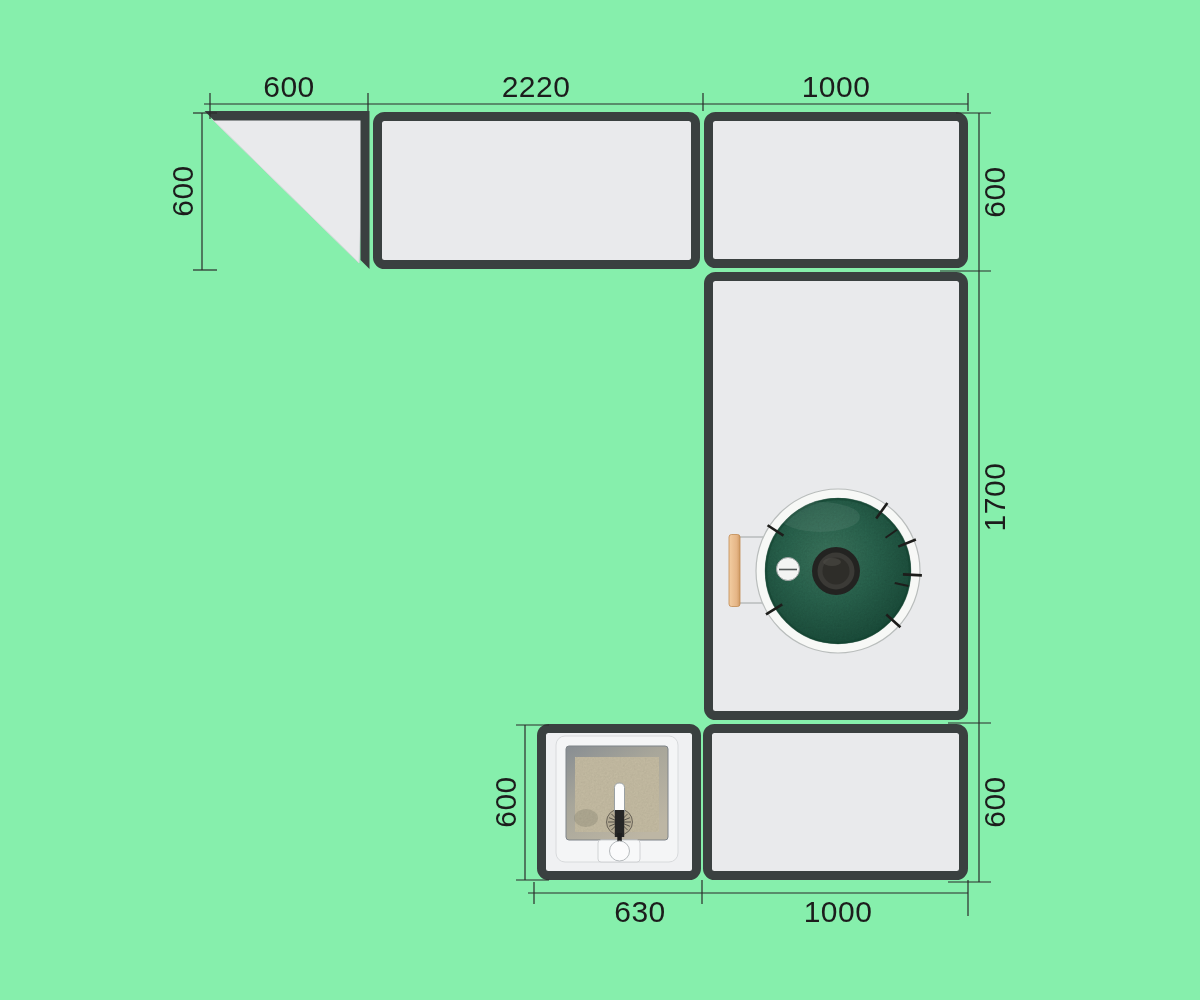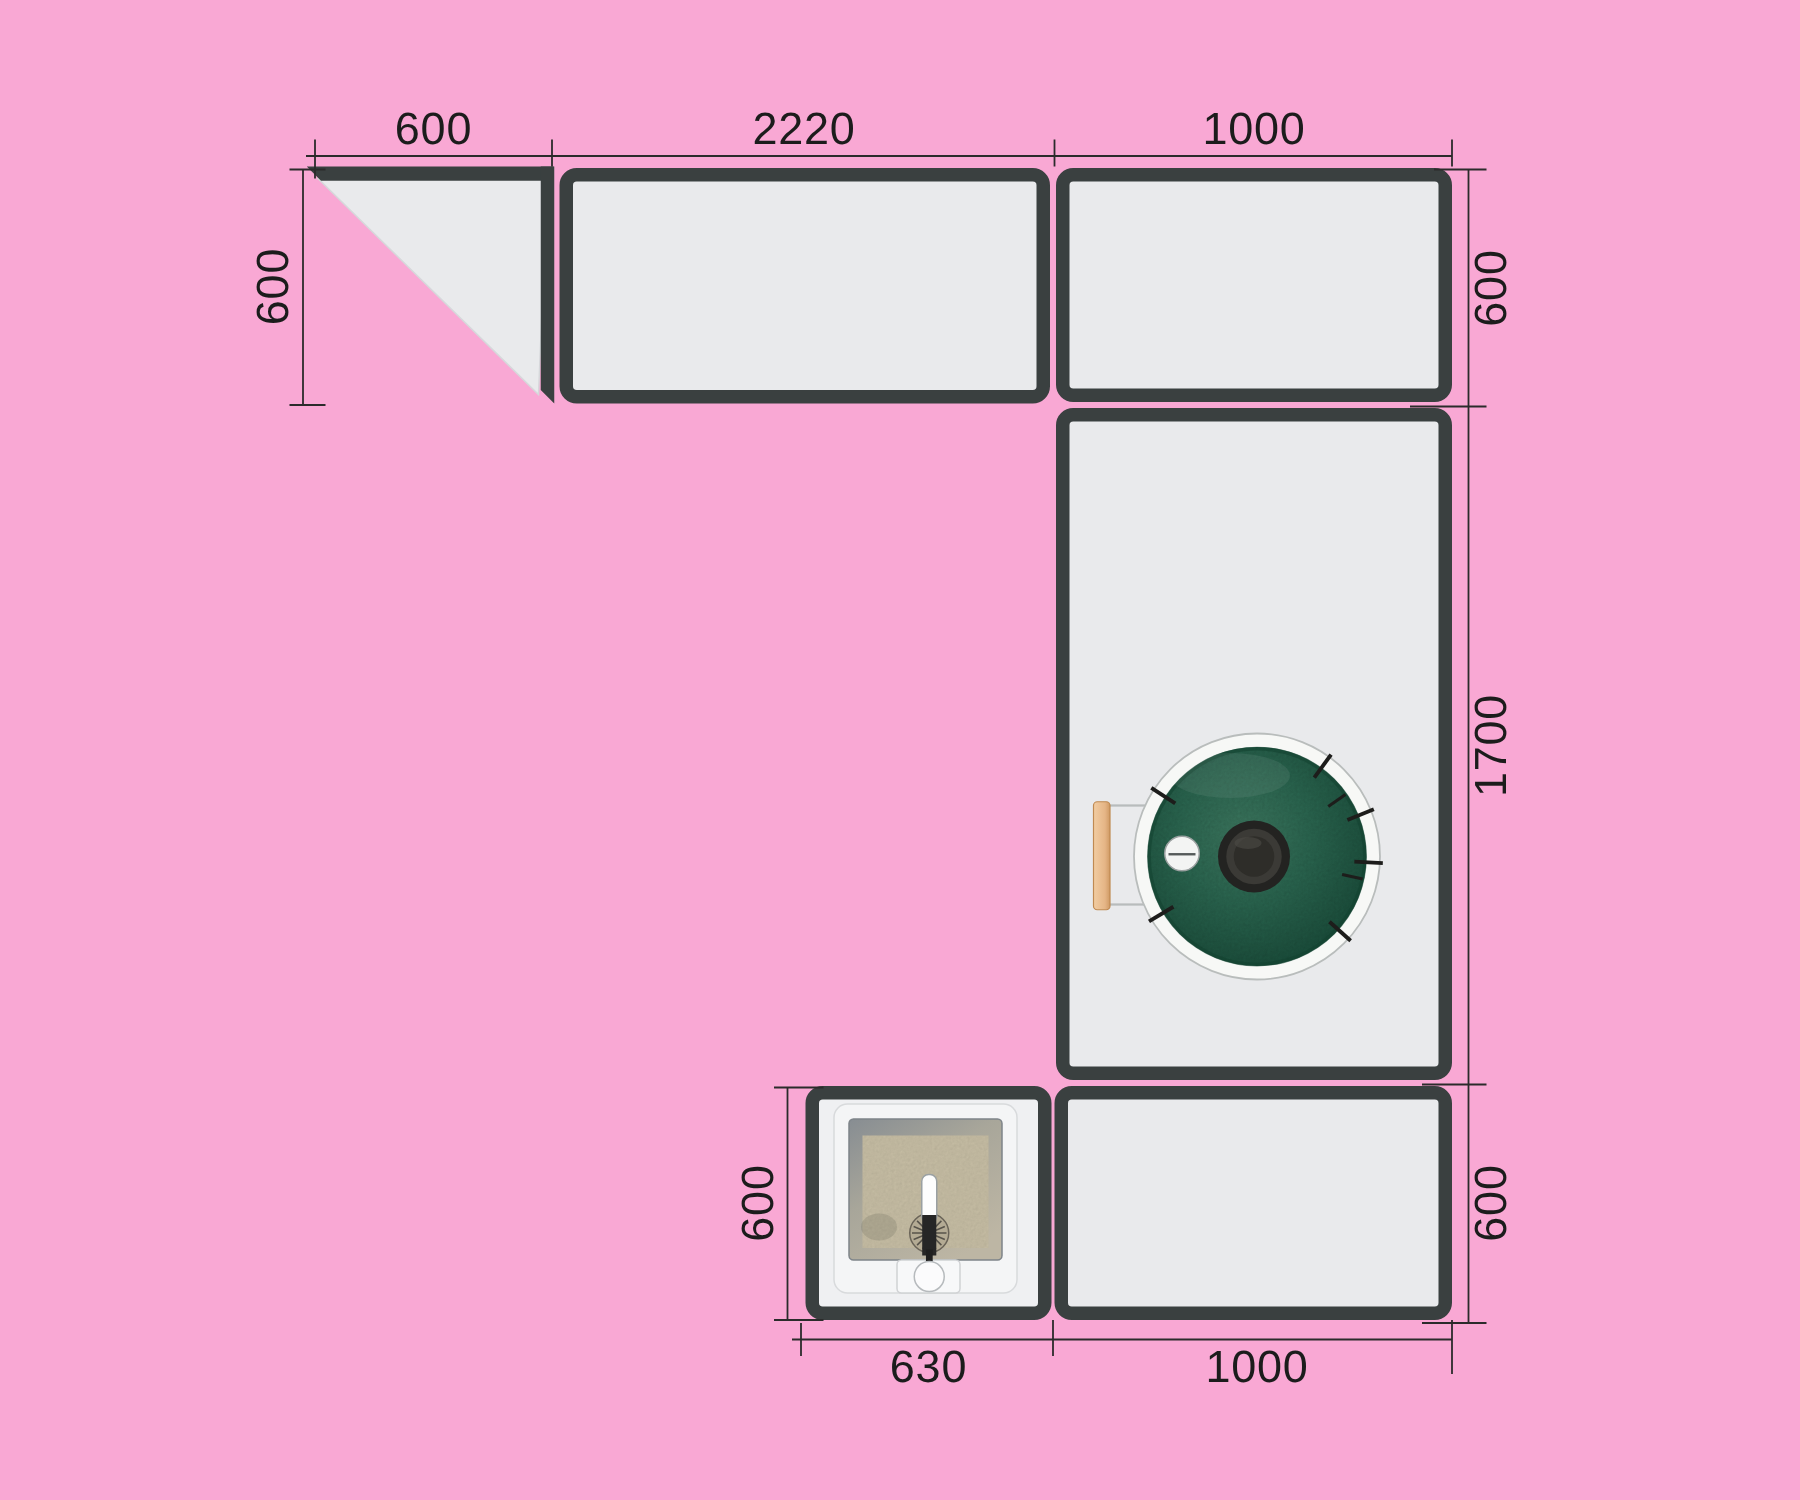--- a/index.html
+++ b/index.html
@@ -1,17 +1,17 @@
 <!DOCTYPE html>
 <html><head>
 <meta charset="utf-8">
 <style>
   html,body{margin:0;padding:0;background:#ffffff;}
   .canvas{
-    position:relative;width:1200px;height:1000px;background:#f9a8d4;overflow:hidden;
+    position:relative;width:1200px;height:1000px;background:#86efac;overflow:hidden;
     font-family:"Liberation Sans", sans-serif;
   }
   .canvas svg{position:absolute;left:0;top:0;}
   .dim{
     position:absolute;transform:translate(-50%,-50%);
     font-size:30px;color:#1c1c1c;letter-spacing:0.5px;white-space:nowrap;
     font-family:"Liberation Sans", sans-serif;
   }
   .dim.vert{transform:translate(-50%,-50%) rotate(-90deg);}
 </style>
@@ -173,16 +173,16 @@
 <span class="dim" style="left:836px;top:87px">1000</span>
 
 <span class="dim vert" style="left:183px;top:191px">600</span>
 
 <span class="dim vert" style="left:995px;top:192px">600</span>
 <span class="dim vert" style="left:995px;top:497px">1700</span>
 <span class="dim vert" style="left:995px;top:802px">600</span>
 
 <span class="dim vert" style="left:506px;top:802px">600</span>
 
-<span class="dim" style="left:619px;top:912px">630</span>
+<span class="dim" style="left:640px;top:912px">630</span>
 <span class="dim" style="left:838px;top:912px">1000</span>
 
 </div>
 
 </body></html>

